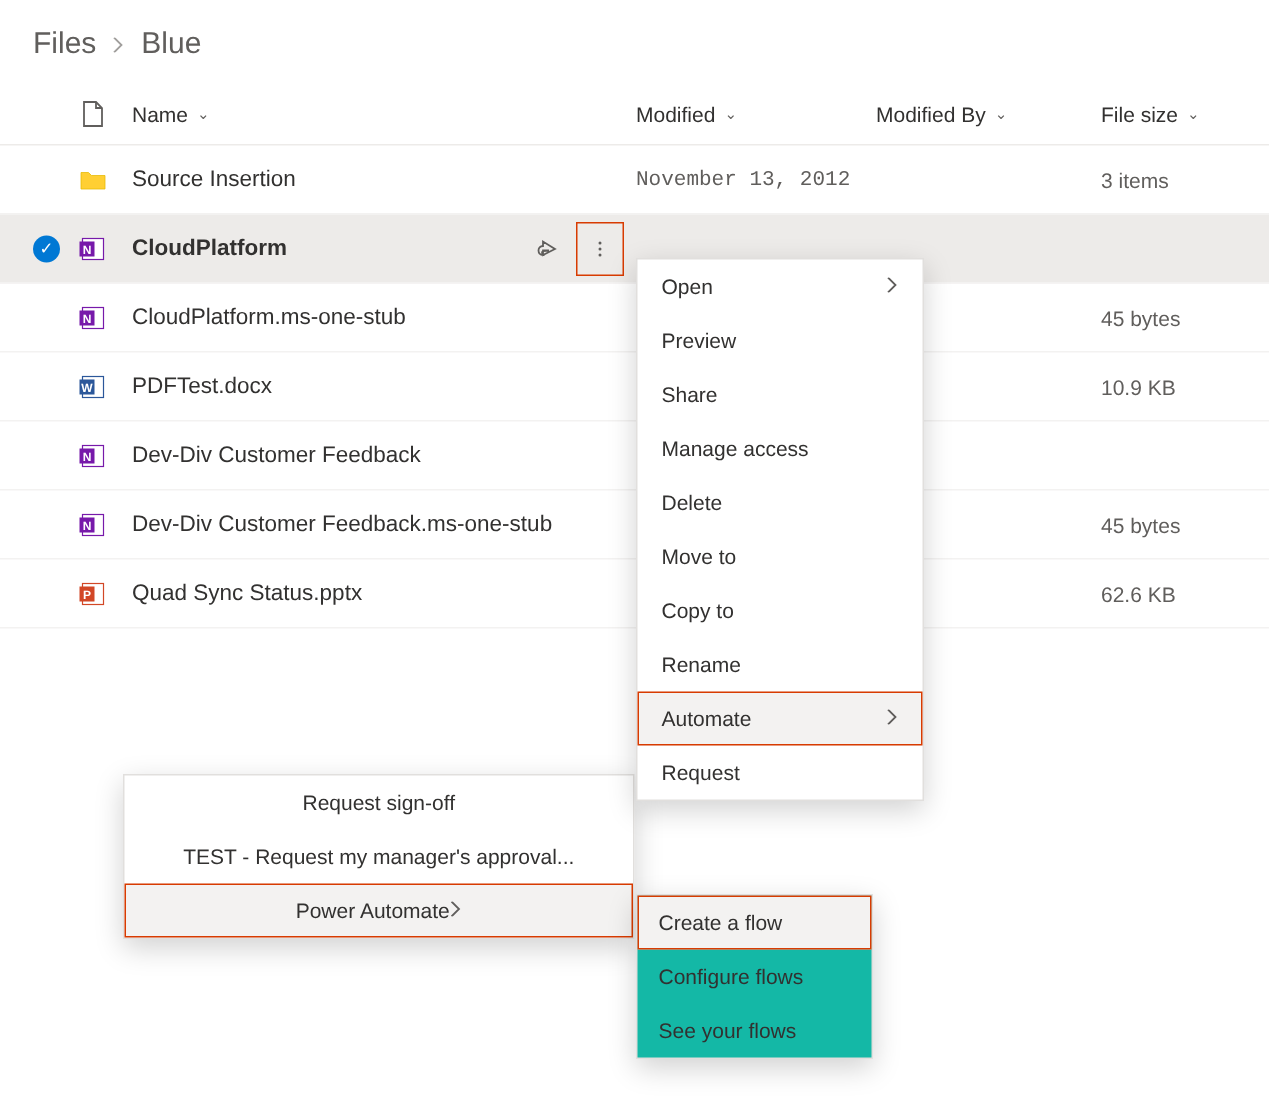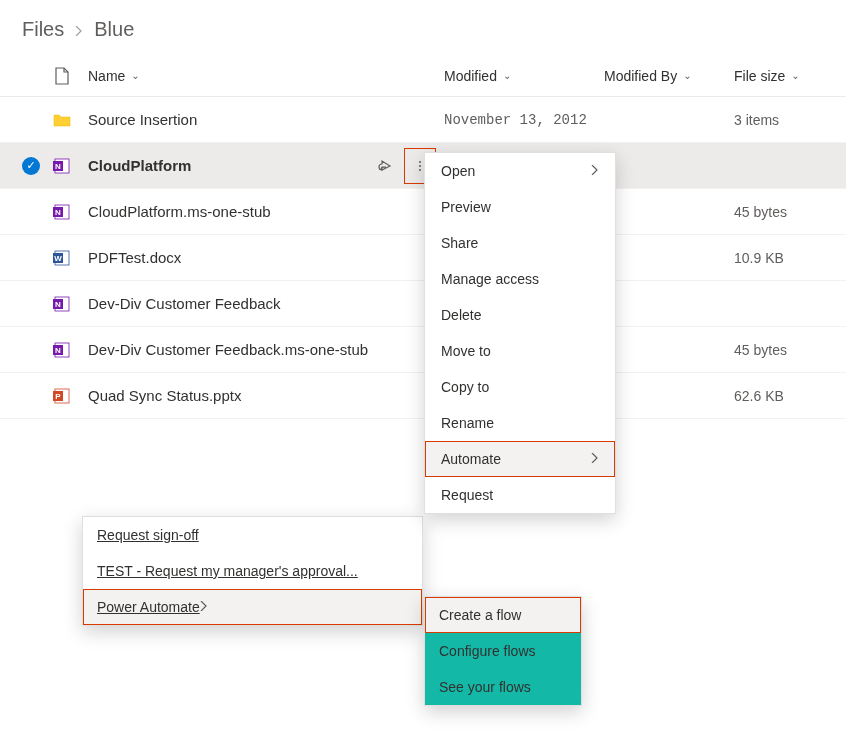--- a/index.html
+++ b/index.html
@@ -34,21 +34,21 @@
       height: 42px;
       border-bottom: 1px solid #edebe9;
       font-size: 14px;
       color: #323130;
     }
     .col-sel { width: 30px; flex: none; }
     .col-icon { width: 36px; flex: none; display: flex; align-items: center; }
     .col-name { flex: 1; display: flex; align-items: center; gap: 6px; }
     .col-mod { width: 160px; flex: none; display: flex; align-items: center; gap: 6px; }
     .col-modby { width: 130px; flex: none; display: flex; align-items: center; gap: 6px; }
-    .col-size { width: 90px; flex: none; display: flex; align-items: center; gap: 6px; justify-content: flex-start; }
+    .col-size { width: 90px; flex: none; display: flex; align-items: center; gap: 6px; justify-content: flex-start; margin-left: 20px; }
     .chev-down { font-size: 10px; color: #605e5c; }
     .row {
       display: flex;
       align-items: center;
       padding: 0 22px;
       height: 46px;
       border-bottom: 1px solid #f3f2f1;
       position: relative;
     }
     .row.selected {
@@ -75,21 +75,21 @@
       cursor: pointer;
     }
     .more-btn {
       border: 1.5px solid #d83b01;
       width: 32px; height: 36px;
     }
     .file-icon { width: 20px; height: 20px; display:block; }
     .context-menu {
       position: absolute;
       left: 424px;
-      top: 152px;
+      top: 172px;
       width: 192px;
       background: #fff;
       box-shadow: 0 6px 18px rgba(0,0,0,0.18);
       border: 1px solid #e1dfdd;
       z-index: 10;
     }
     .menu-item {
       padding: 10px 16px;
       font-size: 14px;
       color: #323130;
@@ -113,23 +113,22 @@
       box-shadow: 0 6px 18px rgba(0,0,0,0.18);
       border: 1px solid #e1dfdd;
       z-index: 9;
     }
     .sub-item {
       padding: 10px 14px;
       font-size: 14px;
       color: #323130;
       display: flex;
       align-items: center;
-      justify-content: flex-start;
+      justify-content: center;
       cursor: pointer;
-      text-decoration: underline;
     }
     .sub-item.hover { background: #f3f2f1; }
     .sub-item.red-box {
       outline: 1.5px solid #d83b01;
       outline-offset: -1px;
     }
     .submenu-pa {
       position: absolute;
       left: 424px;
       top: 596px;

